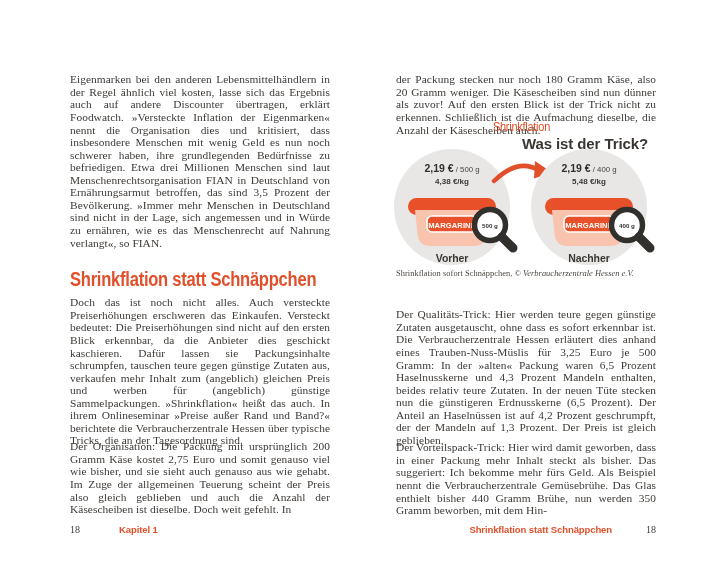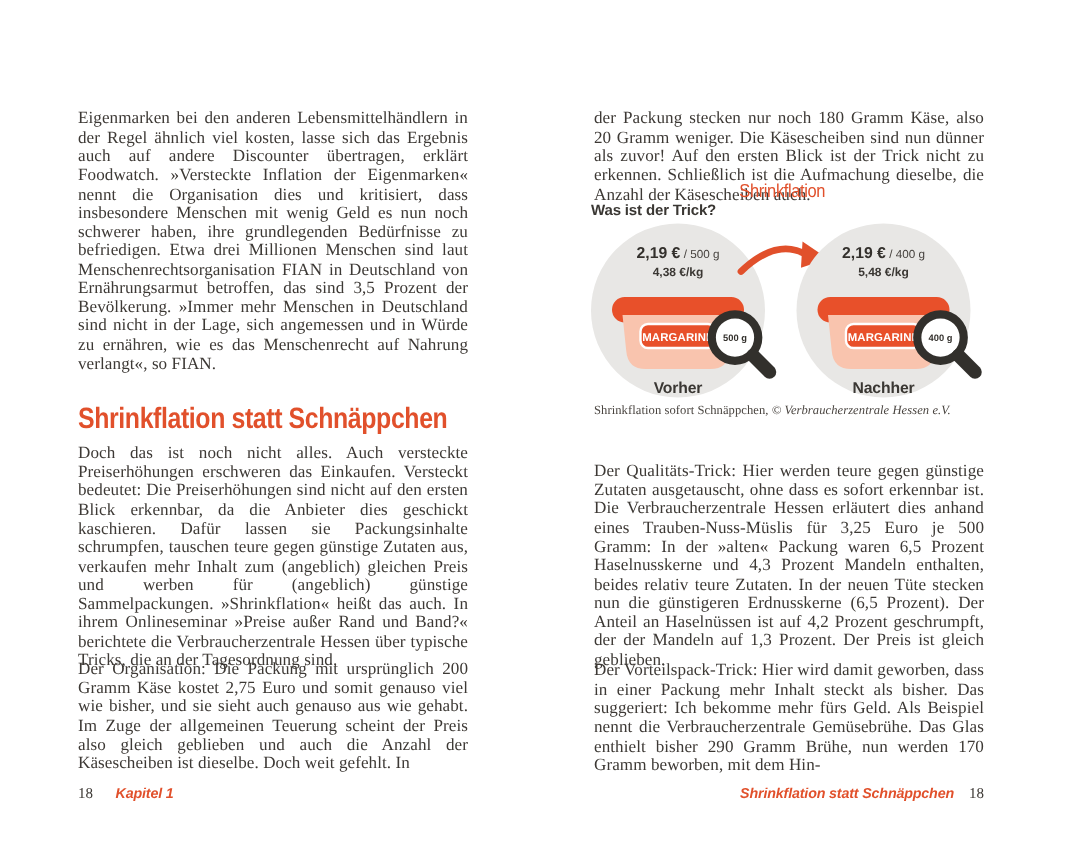--- a/index.html
+++ b/index.html
@@ -6,21 +6,21 @@
   body {
     width: 720px; height: 574px;
     background: #ffffff;
     overflow: hidden;
     font-family: "Liberation Serif", serif;
     color: #3d3935;
     position: relative;
   }
   .spread { position: absolute; inset: 0; }
   .page { position: absolute; top: 0; width: 260px; height: 574px; }
-  .page-left  { left: 52px; }
+  .page-left  { left: 70px; }
   .page-right { left: 382px; margin-left: 14px; }
 
   .para {
     position: absolute; left: 0; width: 260px;
     font-size: 11.4px; line-height: 12.55px;
     text-align: justify;
     color: #3d3935;
     letter-spacing: 0.05px;
   }
   .para b { font-weight: normal; }
@@ -31,45 +31,45 @@
     font-weight: bold;
     font-size: 19.5px; line-height: 23px;
     color: #e1502b;
     white-space: nowrap;
   }
   .condense { display: inline-block; transform: scaleX(0.85); transform-origin: 0 50%; letter-spacing: -0.3px; }
 
   .footer {
     position: absolute; top: 524px; left: 0; width: 260px;
     font-size: 10px; line-height: 12px;
-    display: flex; align-items: baseline;
+    display: flex; align-items: baseline; gap: 24px;
   }
   .footer .pgnum { color: #3d3935; font-family: "Liberation Serif", serif; }
   .footer .runhead {
     color: #e1502b; font-family: "Liberation Sans", sans-serif;
-    font-weight: 600; font-size: 9.5px; letter-spacing: -0.1px; font-style: italic;
+    font-weight: 600; font-size: 9.5px; letter-spacing: -0.1px;
   }
   .footer-left .runhead { margin-left: 15px; }
   .footer-right { justify-content: flex-end; }
   .footer-right .runhead { margin-right: 10px; }
 
   
   .graphic { position: absolute; left: -2px; top: 120px; width: 254px; height: 166px; }
   .g-title {
     position: absolute; left: 0; top: 0; width: 254px;
     text-align: center;
     font-family: "Liberation Sans", sans-serif;
     font-weight: normal; font-size: 12.5px; color: #e1502b;
   }
   .g-title .condense { transform-origin: 50% 50%; transform: scaleX(0.88); }
   .g-subtitle {
     position: absolute; left: 0; top: 15px; width: 254px;
-    text-align: left;
+    text-align: right;
     font-family: "Liberation Sans", sans-serif;
-    font-weight: bold; font-size: 10px; color: #3a3733;
+    font-weight: bold; font-size: 15px; color: #3a3733;
     letter-spacing: -0.1px;
   }
   svg.panel { position: absolute; top: 29px; width: 126px; height: 126px; overflow: visible; }
   svg.panel.before { left: 0; }
   svg.panel.after  { left: 137px; }
   svg.panel .bg { fill: #e8e7e5; }
   svg.panel text { font-family: "Liberation Sans", sans-serif; }
   svg.panel .price .p1 { font-size: 10.5px; font-weight: bold; fill: #33302c; }
   svg.panel .price .p2 { font-size: 7.8px; font-weight: normal; fill: #45413d; }
   svg.panel .perkg { font-size: 8px; font-weight: 600; fill: #3a3733; }
@@ -160,21 +160,21 @@
           <line class="handle" x1="108" y1="88" x2="119" y2="99"></line>
           <text class="lenstxt" x="96" y="78.5" text-anchor="middle">400 g</text>
         </g>
       </svg>
 
       <div class="g-credit"><span>Shrinkflation sofort Schnäppchen, </span><span class="it">© Verbraucherzentrale Hessen e.V.</span></div>
     </div>
 
     <p class="para" style="top:297px"><b>Der Qualitäts-Trick:</b><span> Hier werden teure gegen günstige Zutaten ausgetauscht, ohne dass es sofort erkennbar ist. Die Verbraucherzentrale Hessen erläutert dies anhand eines Trauben-Nuss-Müslis für 3,25 Euro je 500 Gramm: In der »alten« Packung waren 6,5 Prozent Haselnusskerne und 4,3 Prozent Mandeln enthalten, beides relativ teure Zutaten. In der neuen Tüte stecken nun die günstigeren Erdnusskerne (6,5 Prozent). Der Anteil an Haselnüssen ist auf 4,2 Prozent geschrumpft, der der Mandeln auf 1,3 Prozent. Der Preis ist gleich geblieben.</span></p>
 
-    <p class="para" style="top:430px"><b>Der Vorteilspack-Trick:</b><span> Hier wird damit geworben, dass in einer Packung mehr Inhalt steckt als bisher. Das suggeriert: Ich bekomme mehr fürs Geld. Als Beispiel nennt die Verbraucherzentrale Gemüsebrühe. Das Glas enthielt bisher 290 Gramm Brühe, nun werden 170 Gramm beworben, mit dem Hin-</span></p>
+    <p class="para" style="top:430px"><b>Der Vorteilspack-Trick:</b><span> Hier wird damit geworben, dass in einer Packung mehr Inhalt steckt als bisher. Das suggeriert: Ich bekomme mehr fürs Geld. Als Beispiel nennt die Verbraucherzentrale Gemüsebrühe. Das Glas enthielt bisher 440 Gramm Brühe, nun werden 350 Gramm beworben, mit dem Hin-</span></p>
 
     <div class="footer footer-right">
       <span class="runhead">Shrinkflation statt Schnäppchen</span>
       <span class="pgnum">18</span>
     </div>
   </div>
 
 </div>
 
 </body></html>

